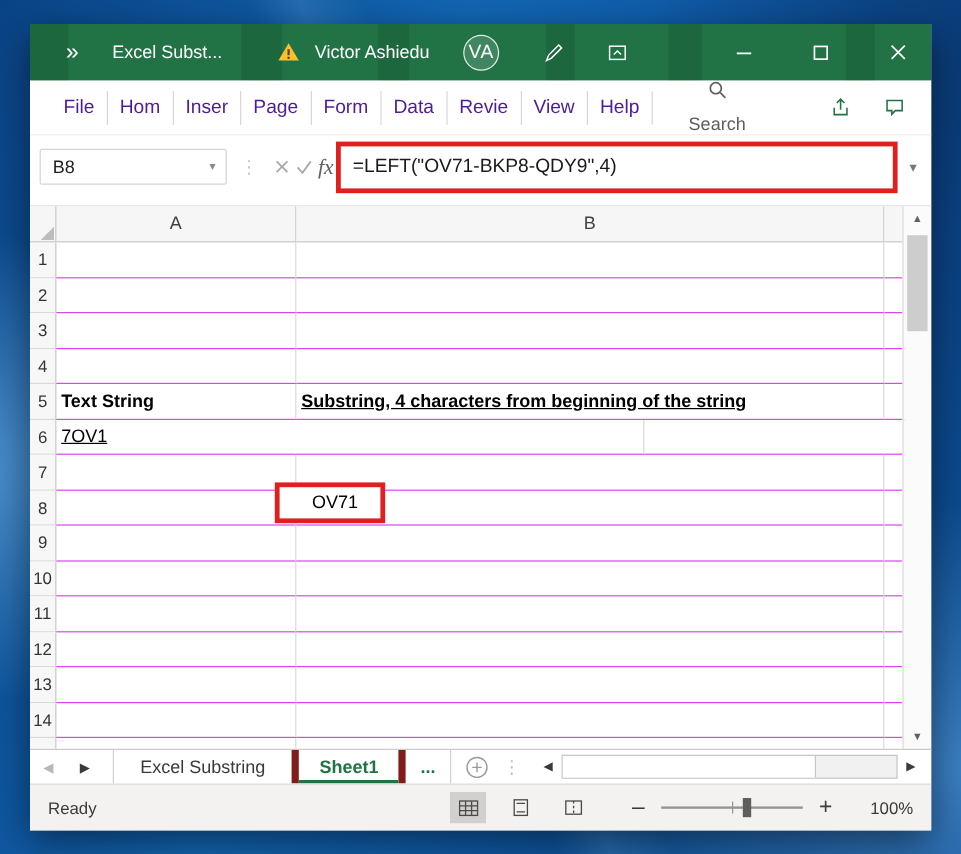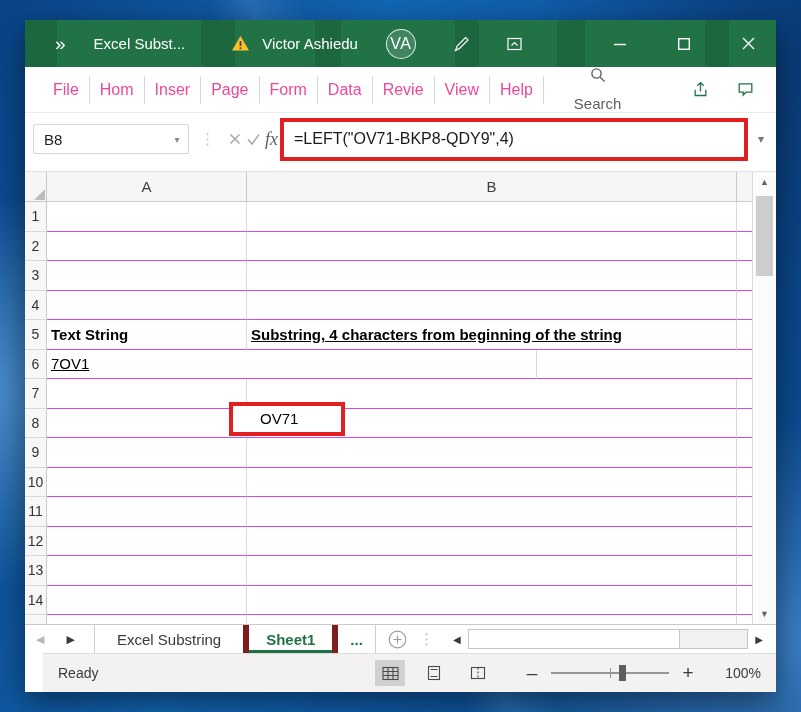--- a/index.html
+++ b/index.html
@@ -40,21 +40,21 @@
   .tb-ribbon { margin-left: 36px; }
   .tb-min { margin-left: auto; }
   .tb-max { margin-left: 50px; }
   .tb-close { margin-left: 50px; margin-right: 20px; }
   
   .menubar {
     flex: 0 0 46px; background: #fff; display: flex; align-items: center;
     padding-left: 18px; border-bottom: 1px solid #ececec;
   }
   .menu-item {
-    font-size: 16px; color: #ec4899; padding: 2px 10px; line-height: 24px;
+    font-size: 16px; color: #4c1d95; padding: 2px 10px; line-height: 24px;
     border-right: 1px solid #d8d8d8; white-space: nowrap; cursor: default;
   }
   .menu-search { display: flex; align-items: center; margin-left: 30px; gap: 12px; color: #605e5c; font-size: 15px; flex-direction: column; }
   .menu-right { margin-left: auto; display: flex; align-items: center; gap: 28px; margin-right: 22px; }
   
   .formulabar {
     flex: 0 0 59px; background: #fff; display: flex; align-items: center;
     padding: 0 10px 6px 8px; border-bottom: 1px solid #e2e2e2;
   }
   .namebox {
@@ -102,21 +102,21 @@
   .cell {
     border-right: 1px solid #d9d9d9; border-bottom: 1px solid #d946ef;
     font-size: 15px; color: #000; display: flex; align-items: center;
     padding-left: 4px; white-space: nowrap; position: relative;
   }
   .cell.a { flex: 0 0 200px; }
   .cell.b { flex: 0 0 490px; text-decoration: underline; }
   .cell.rest { flex: 1 1 auto; border-right: none; }
   .bold { font-weight: bold; }
   .red-box {
-    position: absolute; left: -18px; top: -7px; width: 116px; height: 34px;
+    position: absolute; left: -18px; top: -7px; width: 92px; height: 34px;
     border: 4px solid var(--annotation-red, #e02020); background: #fff;
     display: flex; align-items: center; padding-left: 27px; font-size: 15px; z-index: 3;
   }
   
   .vscroll {
     flex: 0 0 24px; background: #fbfbfb; border-left: 1px solid #d9d9d9;
     display: flex; flex-direction: column; align-items: stretch;
   }
   .vs-btn { height: 20px; display: flex; align-items: center; justify-content: center; color: #616161; font-size: 9px; }
   .vs-track { flex: 1; position: relative; }
@@ -141,21 +141,21 @@
   .sb-add { align-self: center; margin-left: 12px; display: flex; }
   .sb-dots { align-self: center; color: #bdbdbd; margin: 0 12px; font-size: 15px; }
   .sb-hscroll { flex: 1; display: flex; align-items: center; margin-right: 6px; min-width: 0; }
   .hs-btn { padding: 0 7px; color: #3b3a39; font-size: 10px; }
   .hs-track { flex: 1; height: 20px; border: 1px solid #c6c6c6; background: #f1f1f1; position: relative; }
   .hs-thumb { position: absolute; left: 0; top: 0; bottom: 0; width: 76%; background: #fff; border-right: 1px solid #c6c6c6; }
   
   .statusbar {
     flex: 0 0 39px; background: #f3f2f1; border-top: 1px solid #dcdcdc;
     display: flex; align-items: center; padding: 0 15px;
-    color: #3b3a39; font-size: 14px; margin-left: 18px;
+    color: #3b3a39; font-size: 14px;
   }
   .sb-spacer { flex: 1; }
   .views { display: flex; gap: 14px; margin-right: 20px; }
   .view-btn { width: 30px; height: 26px; display: flex; align-items: center; justify-content: center; }
   .view-btn.selected { background: #d2d0ce; }
   .zoom-minus, .zoom-plus { margin: 0 12px; font-size: 19px; color: #3b3a39; width: 14px; text-align: center; }
   .zoom-slider { width: 118px; height: 16px; position: relative; }
   .zoom-slider::before { content: ""; position: absolute; left: 0; right: 0; top: 7px; height: 2px; background: #979593; }
   .zoom-slider::after { content: ""; position: absolute; left: 50%; top: 3px; width: 1px; height: 10px; background: #979593; }
   .zoom-handle { position: absolute; left: 58%; top: 0; width: 7px; height: 16px; background: #605e5c; z-index: 1; }

